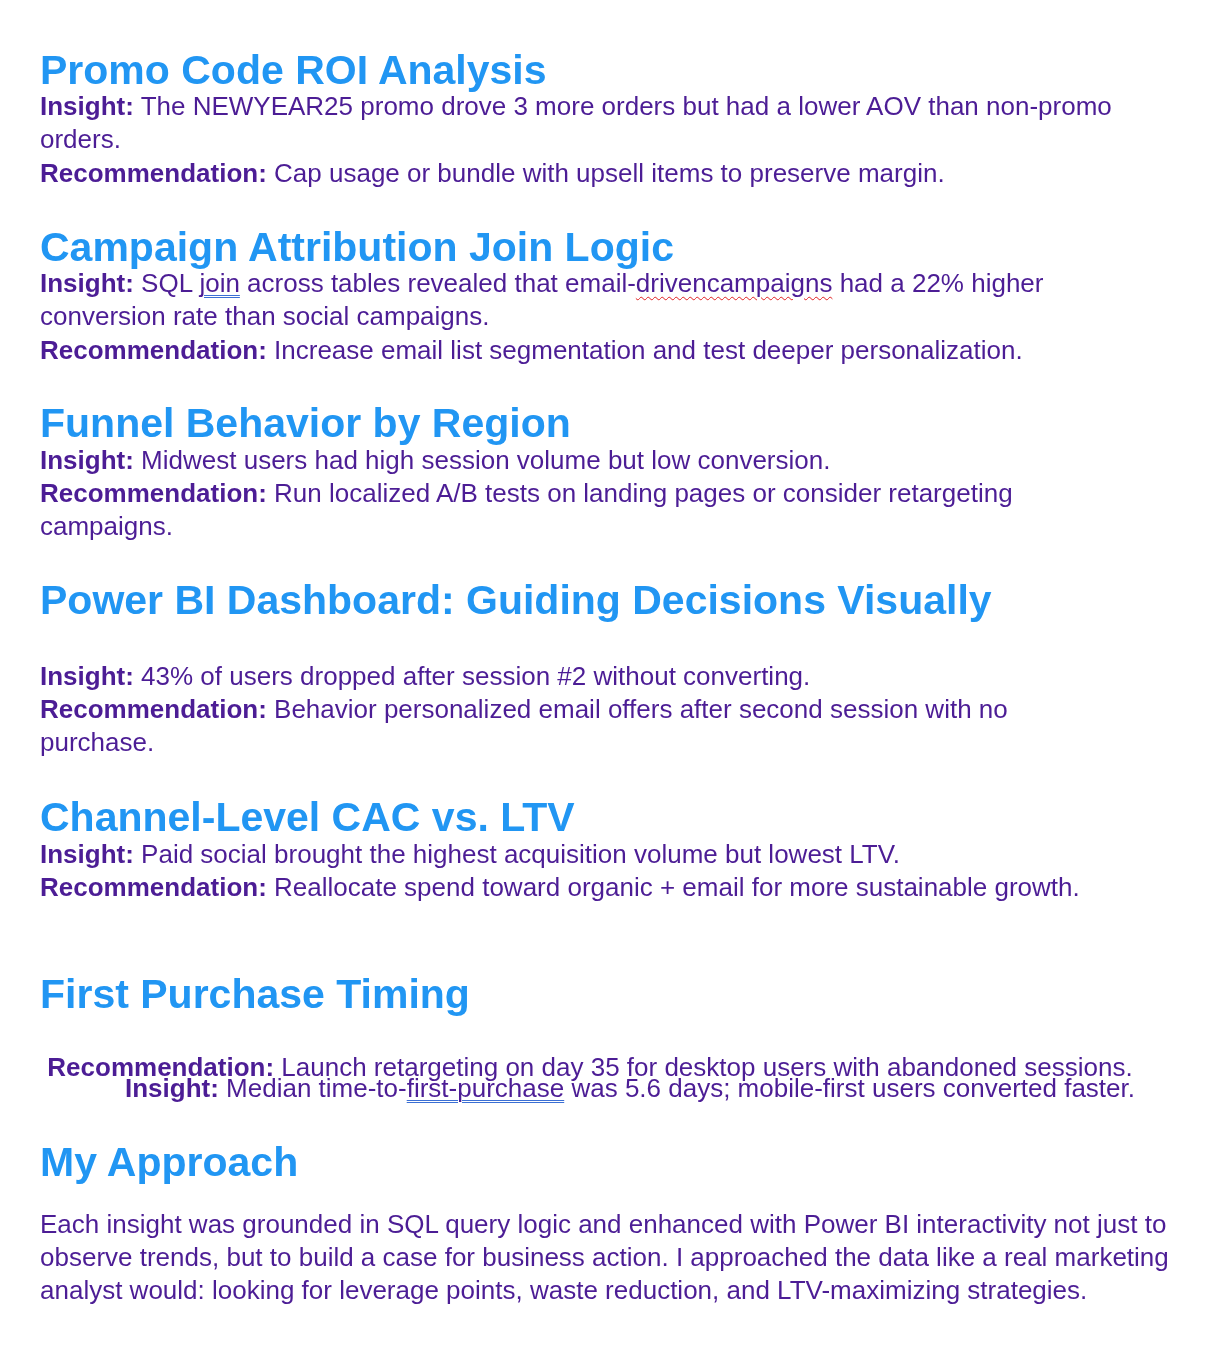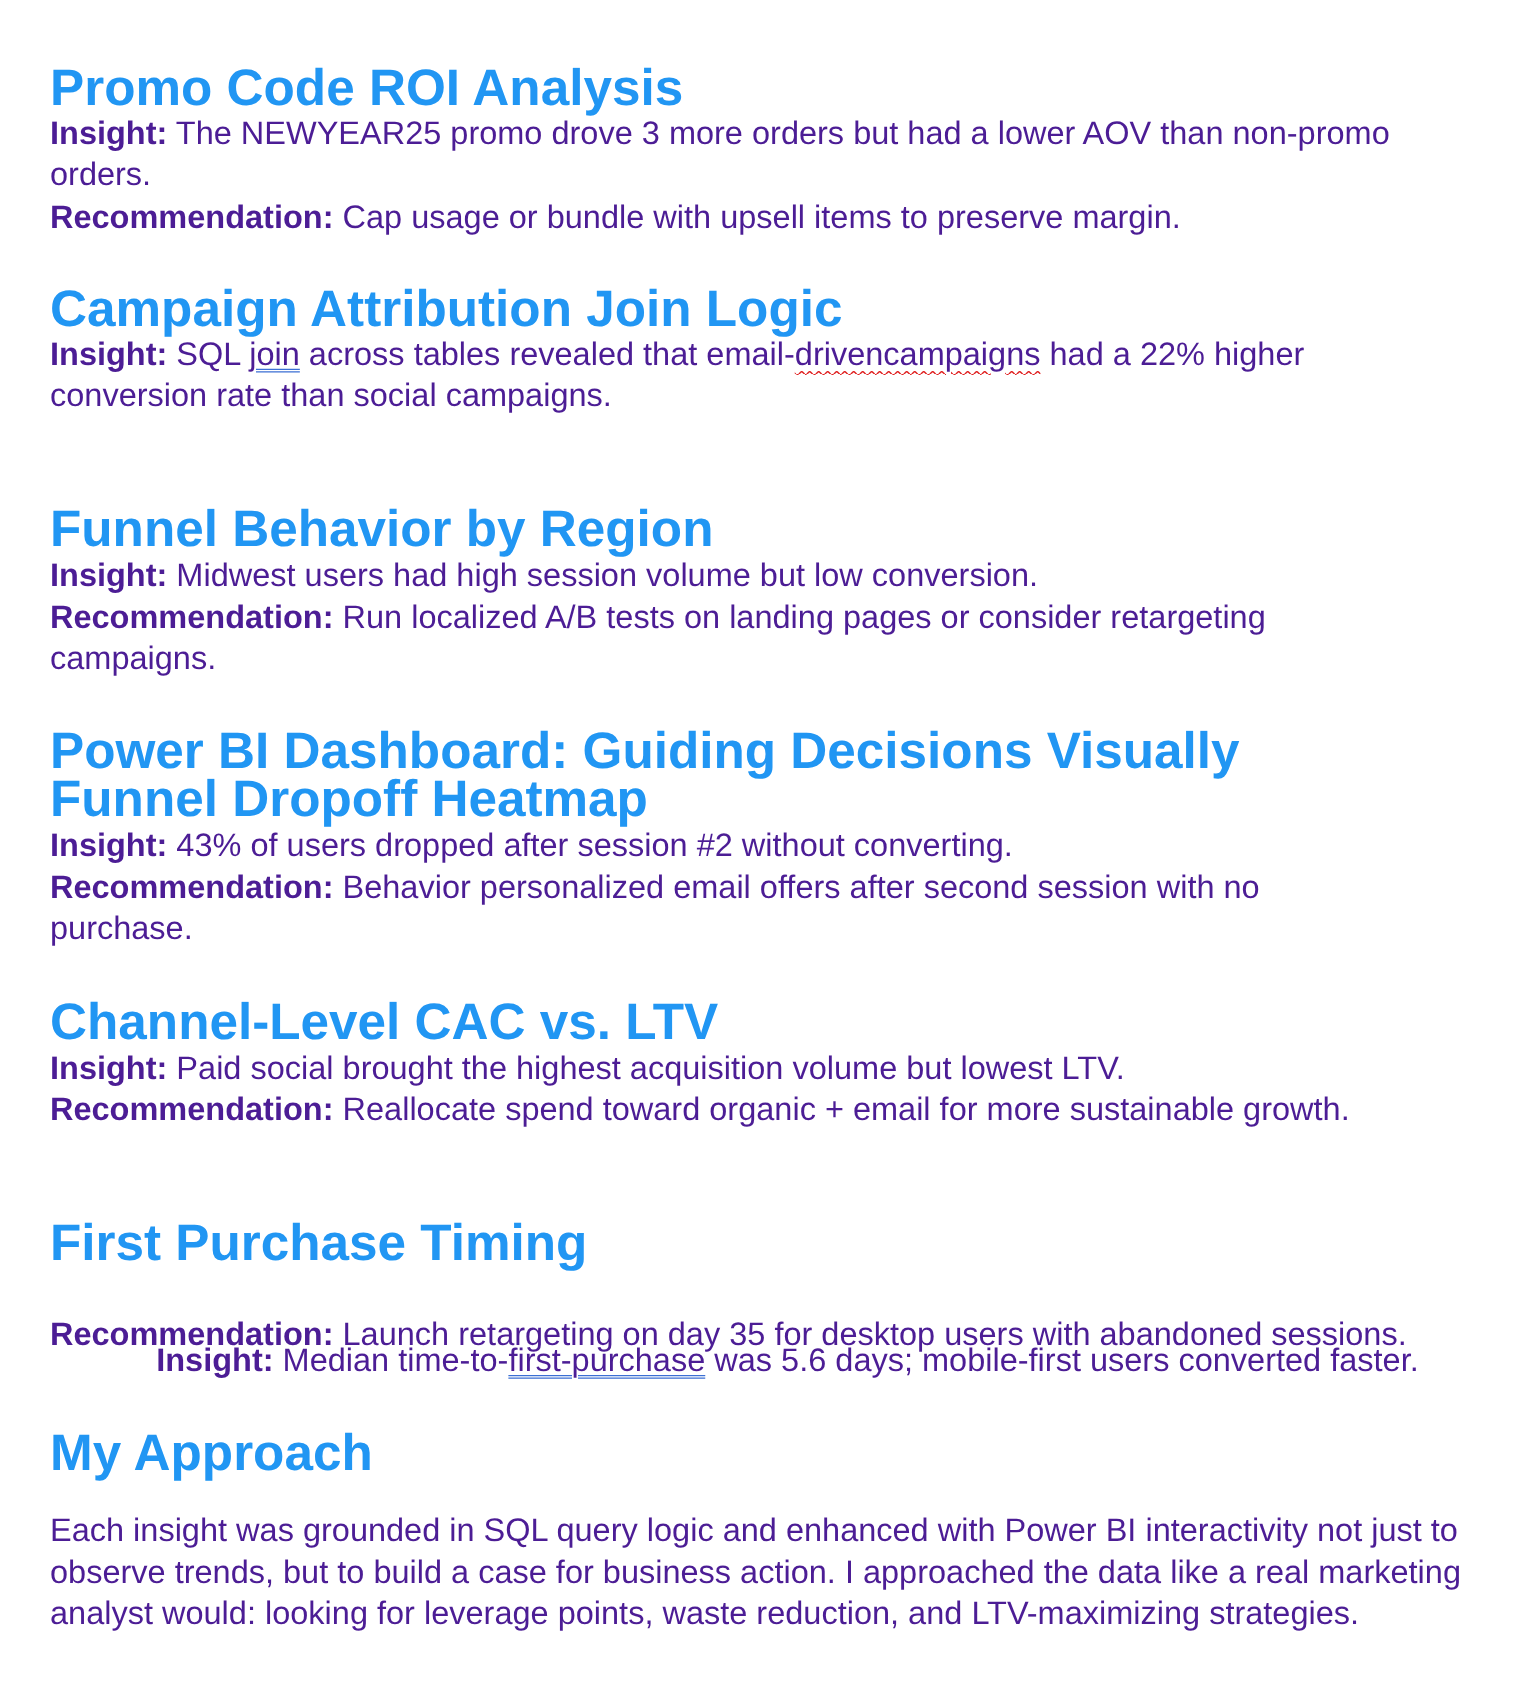--- a/index.html
+++ b/index.html
@@ -62,34 +62,34 @@
 <body>
 
 <div class="page">
 
   <h2 class="heading" style="top:51px;">Promo Code ROI Analysis</h2>
   <p class="para" style="top:90px; width:1120px;"><b>Insight:</b><span> The NEWYEAR25 promo drove 3 more orders but had a lower AOV than non-​promo orders.</span></p>
   <p class="para" style="top:157px;"><b>Recommendation:</b><span> Cap usage or bundle with upsell items to preserve margin.</span></p>
 
   <h2 class="heading" style="top:228px;">Campaign Attribution Join Logic</h2>
   <p class="para" style="top:267px; width:1125px;"><b>Insight:</b><span> SQL </span><span class="blue-underline">join</span><span> across tables revealed that email-</span><span class="spell-error">drivencampaigns</span><span> had a 22% higher conversion rate than social campaigns.</span></p>
+  <p class="para" style="top:334px;"><b>Recommendation:</b><span> Increase email list segmentation and test deeper personalization.</span></p>
 
   <h2 class="heading" style="top:404px;">Funnel Behavior by Region</h2>
   <p class="para" style="top:477px; width:1100px;"><b>Recommendation:</b><span> Run localized A/B tests on landing pages or consider retargeting campaigns.</span></p>
   <p class="para" style="top:444px;"><b>Insight:</b><span> Midwest users had high session volume but low conversion.</span></p>
 
   <h2 class="heading" style="top:581px;">Power BI Dashboard: Guiding Decisions Visually</h2>
-  <h2 class="heading" style="top:620px;">Funnel Dropoff Heatmap</h2>
   <p class="para" style="top:660px;"><b>Insight:</b><span> 43% of users dropped after session #2 without converting.</span></p>
   <p class="para" style="top:693px; width:1070px;"><b>Recommendation:</b><span> Behavior personalized email offers after second session with no purchase.</span></p>
 
   <h2 class="heading" style="top:798px;">Channel-Level CAC vs. LTV</h2>
   <p class="para" style="top:838px;"><b>Insight:</b><span> Paid social brought the highest acquisition volume but lowest LTV.</span></p>
   <p class="para" style="top:871px; width:1070px;"><b>Recommendation:</b><span> Reallocate spend toward organic + email for more sustainable growth.</span></p>
 
   <h2 class="heading" style="top:975px;">First Purchase Timing</h2>
   <p class="para" style="top:1072px; width:1180px; white-space:nowrap;text-align:center;"><b>Insight:</b><span> Median time-to-</span><span class="blue-underline">first-purchase</span><span> was 5.6 days; mobile-first users converted faster.</span></p>
-  <p class="para" style="top:1048px; width:1100px; line-height:38px;"><b>Recommendation:</b><span> Launch retargeting on day 35 for desktop users with abandoned sessions.</span></p>
+  <p class="para" style="top:1048px; width:1100px; line-height:38px;text-align:center;"><b>Recommendation:</b><span> Launch retargeting on day 35 for desktop users with abandoned sessions.</span></p>
 
   <h2 class="heading" style="top:1143px;">My Approach</h2>
   <p class="para" style="top:1208px; width:1135px;">Each insight was grounded in SQL query logic and enhanced with Power BI interactivity not just to observe trends, but to build a case for business action. I approached the data like a real marketing analyst would: looking for leverage points, waste reduction, and LTV-maximizing strategies.</p>
 
 </div>
 
 </body></html>

